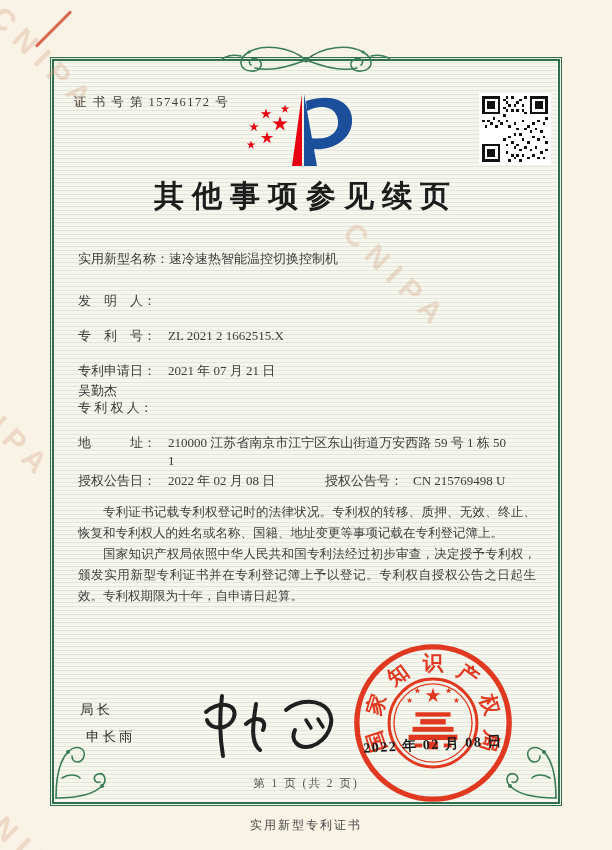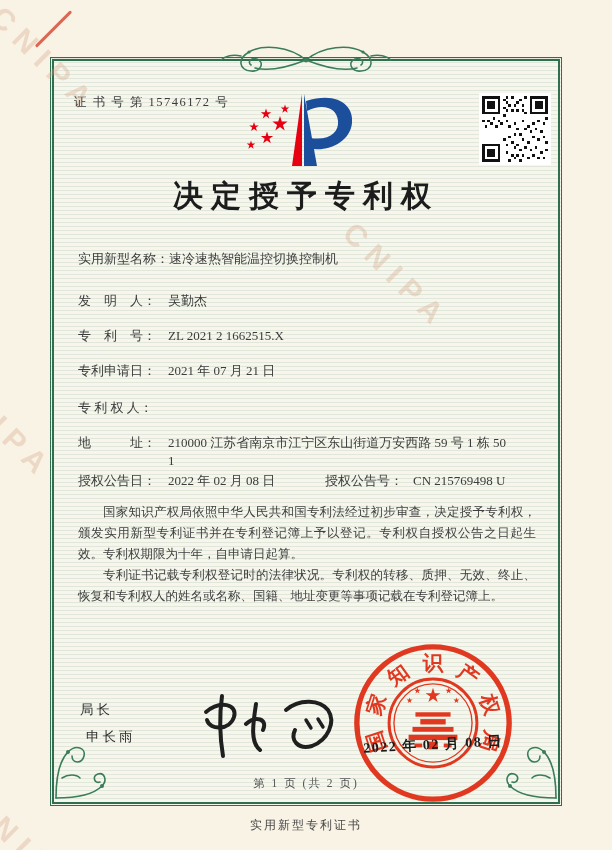--- a/index.html
+++ b/index.html
@@ -41,21 +41,21 @@
   .logo{position:absolute;left:240px;top:88px;z-index:3;}
   .qr{position:absolute;left:479px;top:93px;z-index:3;background:#fff;padding:3px;}
   .title{
     position:absolute;left:0;top:176px;width:100%;text-align:center;z-index:3;
     font-size:30px;font-weight:bold;letter-spacing:8px;color:#1c1c1c;
   }
   
   .field{position:absolute;left:78px;width:462px;z-index:3;font-size:13px;display:flex;align-items:flex-start;line-height:18px;}
   .field .lbl{flex:0 0 90px;white-space:nowrap;}
   .field .val{flex:1;white-space:pre-line;}
-  .f-name{top:250px;} .f-inventor{top:292px;} .f-patno{top:327px;}
+  .f-name{top:250px;} .f-inventor{top:292px;flex-direction:column;} .f-patno{top:327px;}
   .f-filing{top:362px;} .f-patentee{top:399px;} .f-address{top:434px;}
   .f-grant{top:472px;}
   .f-grant .val1{flex:0 0 157px;}
   .f-grant .lbl2{flex:0 0 88px;white-space:nowrap;}
   
   .body-text{position:absolute;left:78px;top:502px;width:458px;z-index:3;}
   .body-text p{margin:0;font-size:12.5px;line-height:21px;text-indent:2em;text-align:justify;color:#3f3f3f;}
   
   .sig-title{position:absolute;left:80px;top:701px;z-index:3;font-size:13.5px;letter-spacing:3px;color:#2e2e2e;}
   .sig-name{position:absolute;left:86px;top:728px;z-index:3;font-size:13.5px;letter-spacing:3px;color:#2e2e2e;}
@@ -151,21 +151,21 @@
       <path fill-rule="evenodd" d="M0,0h7v7h-7z M1,1v5h5v-5z"></path>
         <rect x="2" y="2" width="3" height="3"></rect>
       <path fill-rule="evenodd" d="M18,0h7v7h-7z M19,1v5h5v-5z"></path>
         <rect x="20" y="2" width="3" height="3"></rect>
       <path fill-rule="evenodd" d="M0,18h7v7h-7z M1,19v5h5v-5z"></path>
         <rect x="2" y="20" width="3" height="3"></rect>
       <path d="M9,0h1v1h-1z M11,0h1v1h-1z M16,0h1v1h-1z M14,1h1v1h-1z M9,2h1v1h-1z M13,2h1v1h-1z M10,3h1v1h-1z M12,3h1v1h-1z M15,3h1v1h-1z M8,1h1v1h-1z M8,4h1v1h-1z M9,5h1v1h-1z M11,5h1v1h-1z M13,5h1v1h-1z M15,5h1v1h-1z M16,6h1v1h-1z M8,7h1v1h-1z M0,9h1v1h-1z M2,9h1v1h-1z M4,8h1v1h-1z M6,9h1v1h-1z M1,11h1v1h-1z M3,10h1v1h-1z M5,11h1v1h-1z M7,10h1v1h-1z M9,9h1v1h-1z M10,11h1v1h-1z M12,10h1v1h-1z M13,12h1v1h-1z M15,9h1v1h-1z M17,11h1v1h-1z M19,10h1v1h-1z M21,9h1v1h-1z M23,10h1v1h-1z M24,8h1v1h-1z M20,12h1v1h-1z M22,13h1v1h-1z M18,13h1v1h-1z M16,12h1v1h-1z M14,14h1v1h-1z M12,14h1v1h-1z M10,15h1v1h-1z M8,16h1v1h-1z M9,18h1v1h-1z M11,17h1v1h-1z M13,18h1v1h-1z M15,16h1v1h-1z M17,17h1v1h-1z M19,15h1v1h-1z M21,16h1v1h-1z M23,15h1v1h-1z M24,17h1v1h-1z M12,19h1v1h-1z M14,20h1v1h-1z M16,19h1v1h-1z M18,20h1v1h-1z M20,19h1v1h-1z M22,21h1v1h-1z M24,20h1v1h-1z M9,21h1v1h-1z M11,22h1v1h-1z M13,22h1v1h-1z M15,22h1v1h-1z M17,23h1v1h-1z M19,22h1v1h-1z M21,23h1v1h-1z M23,23h1v1h-1z M10,24h1v1h-1z M14,24h1v1h-1z M12,23h1v1h-1z"></path>
     </g>
   </svg>
 
-  <div class="title">决定授予专利权</div>
+  <div class="title">其他事项参见续页</div>
 
   <div class="field f-name">
     <span class="lbl">实用新型名称：</span>
     <span class="val">速冷速热智能温控切换控制机</span>
   </div>
   <div class="field f-inventor">
     <span class="lbl">发　明　人：</span>
     <span class="val">吴勤杰</span>
   </div>
   <div class="field f-patno">
@@ -185,22 +185,22 @@
 1</span>
   </div>
   <div class="field f-grant">
     <span class="lbl">授权公告日：</span>
     <span class="val val1">2022 年 02 月 08 日</span>
     <span class="lbl2">授权公告号：</span>
     <span class="val">CN 215769498 U</span>
   </div>
 
   <div class="body-text">
+    <p>专利证书记载专利权登记时的法律状况。专利权的转移、质押、无效、终止、恢复和专利权人的姓名或名称、国籍、地址变更等事项记载在专利登记簿上。</p>
     <p>国家知识产权局依照中华人民共和国专利法经过初步审查，决定授予专利权，颁发实用新型专利证书并在专利登记簿上予以登记。专利权自授权公告之日起生效。专利权期限为十年，自申请日起算。</p>
-    <p>专利证书记载专利权登记时的法律状况。专利权的转移、质押、无效、终止、恢复和专利权人的姓名或名称、国籍、地址变更等事项记载在专利登记簿上。</p>
   </div>
 
   <div class="sig-title">局长</div>
   <div class="sig-name">申长雨</div>
   <svg class="sig-hand" width="150" height="78" viewBox="0 0 150 78">
     <g stroke="#1f1f1f" fill="none" stroke-width="4" stroke-linecap="round" stroke-linejoin="round">
       <path d="M30,10 C27,32 28,52 31,70"></path>
       <path d="M14,26 C28,14 46,18 42,31 C38,44 18,45 15,34"></path>
       <path d="M64,18 C61,38 58,56 68,64"></path>
       <path d="M54,38 C64,29 76,33 71,44"></path>

